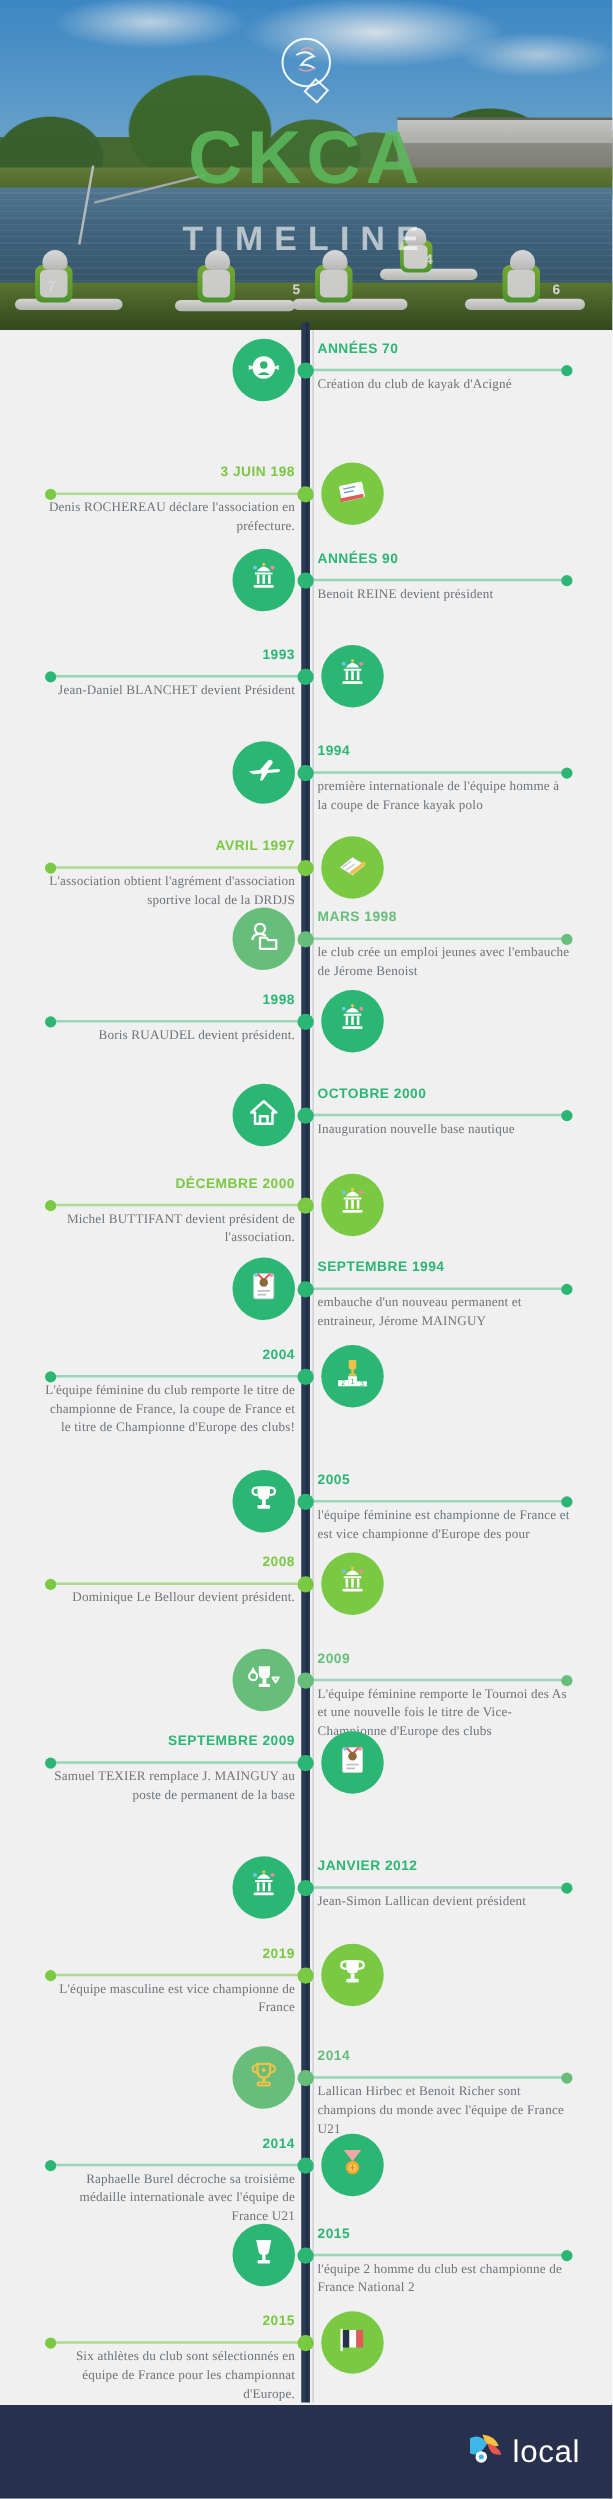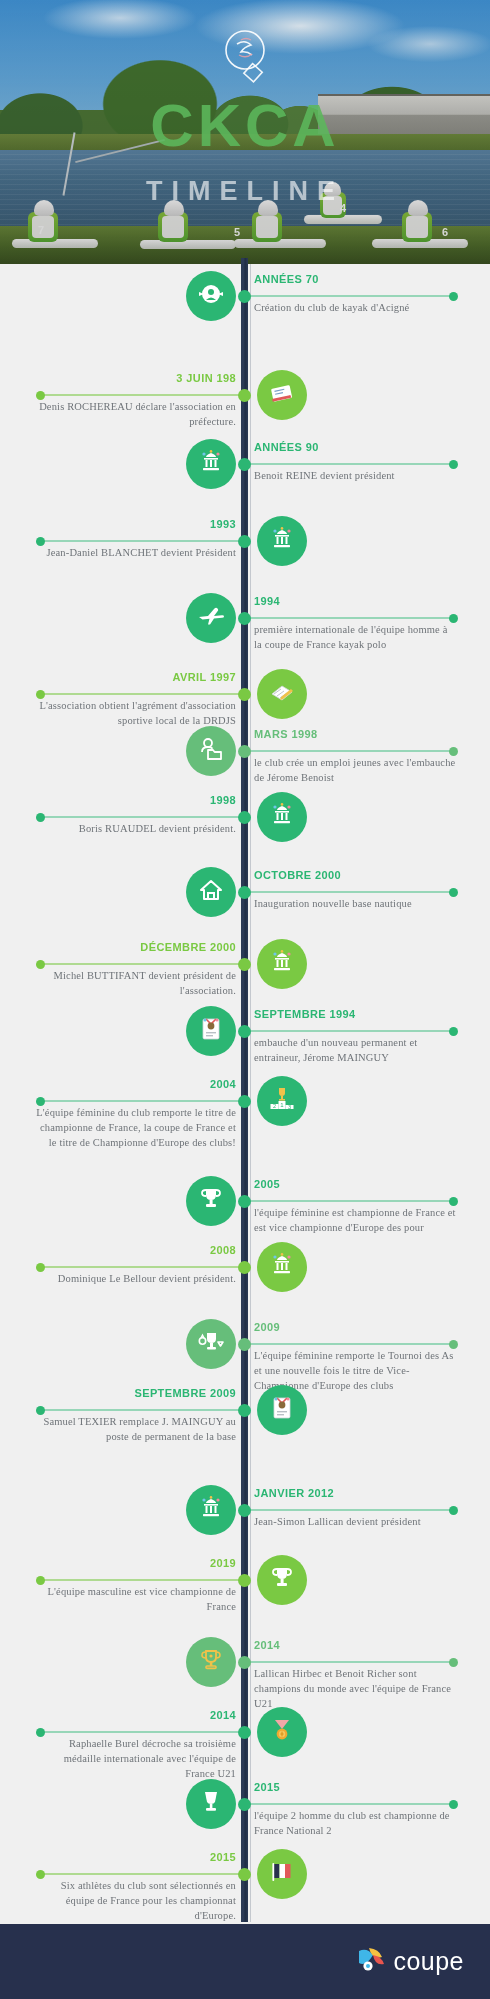--- a/index.html
+++ b/index.html
@@ -637,15 +637,15 @@
   <div class="visme-wrap">
     <span>
       <svg width="30" height="26" viewBox="0 0 30 26">
         <path d="M2 4 q8 -4 14 4 q-7 12 -14 8 z" fill="#3fb6e8"></path>
         <path d="M12 1 q10 1 13 9 q-10 3 -13 -9 z" fill="#f5c242"></path>
         <path d="M16 8 q9 2 11 9 q-9 2 -11 -9 z" fill="#e8554e"></path>
         <circle cx="11" cy="19" r="4.6" fill="#ffffff"></circle>
         <circle cx="11" cy="19" r="2.0" fill="#3fb6e8"></circle>
       </svg>
     </span>
-    <span class="visme-word">coupe</span>
+    <span class="visme-word">local</span>
   </div>
 </div>
 
 </body></html>

